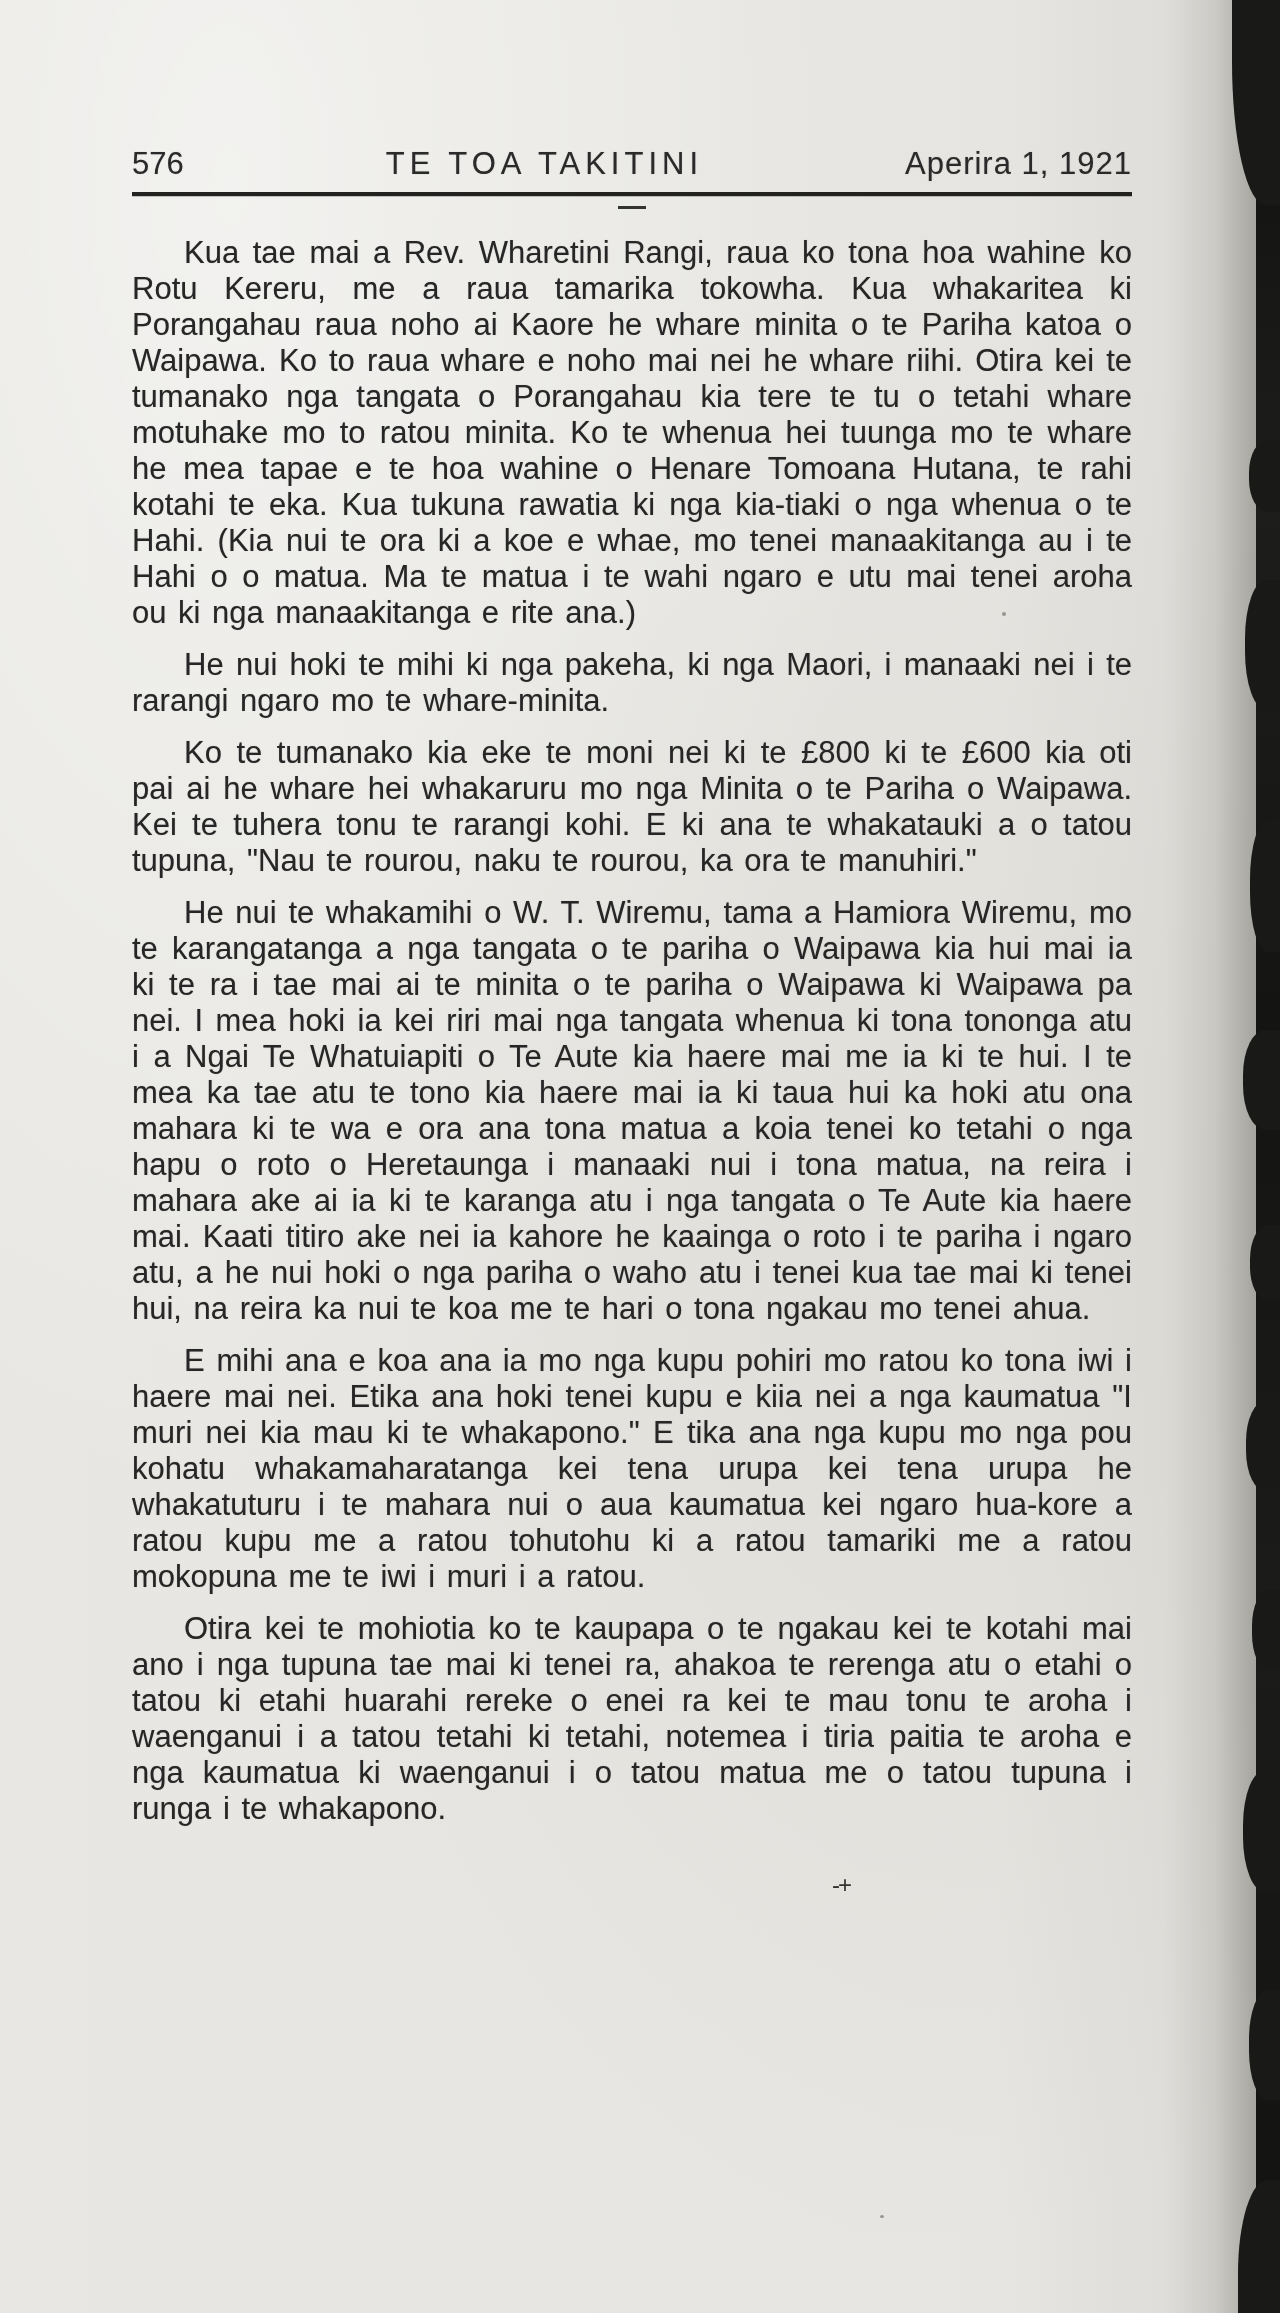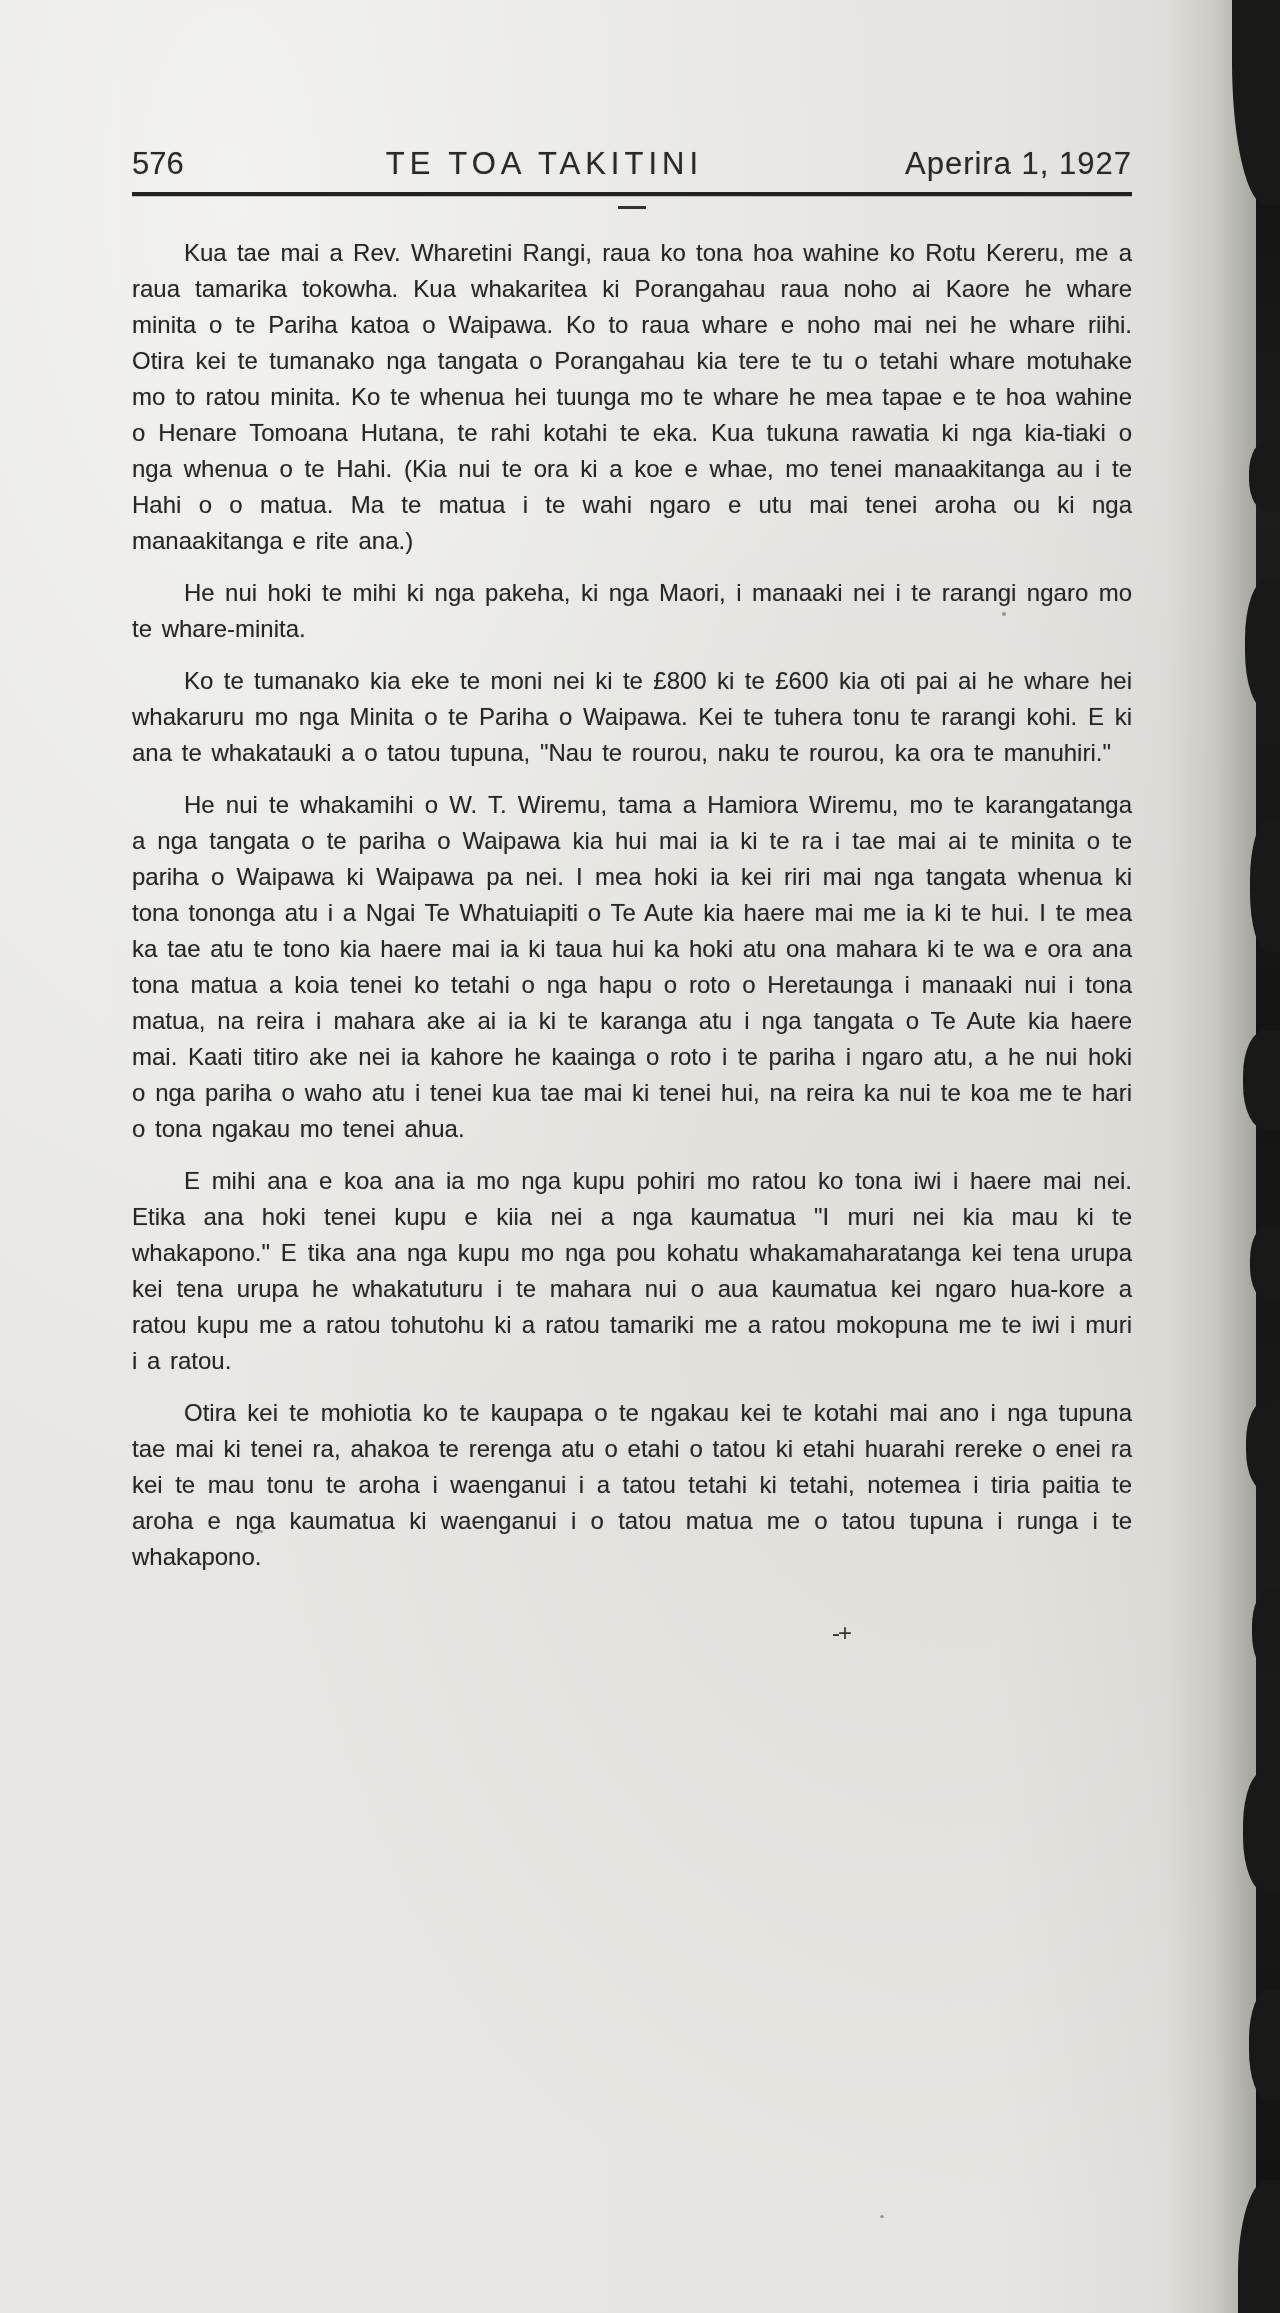--- a/index.html
+++ b/index.html
@@ -65,21 +65,21 @@
   }
   .subtitle-dash {
     width: 28px;
     height: 3px;
     background: #33332f;
     margin: 10px auto 0 auto;
   }
 
   .body-text { margin-top: 26px; }
   .para {
-    font-size: 24px;
+    font-size: 31px;
     line-height: 36px;
     text-align: justify;
     text-indent: 52px;
     margin: 0 0 16px 0;
     word-spacing: 3px;
     text-shadow: 0 0 1px rgba(35,35,35,0.30);
   }
 
   .end-mark {
     margin-top: 44px;
@@ -143,21 +143,21 @@
 </head>
 <body>
 
 <div class="page">
 
   <div class="content">
 
     <div class="masthead">
       <span class="page-num">576</span>
       <span class="mast-title">TE TOA TAKITINI</span>
-      <span class="mast-date">Aperira 1, 1927</span>
+      <span class="mast-date">Aperira 1, 1921</span>
     </div>
 
     <div class="rule"></div>
 
     <div class="subtitle-dash"></div>
 
     <div class="body-text">
       <p class="para">Kua tae mai a Rev. Wharetini Rangi, raua ko tona hoa wahine ko Rotu Kereru, me a raua tamarika tokowha. Kua whakaritea ki Porangahau raua noho ai Kaore he whare minita o te Pariha katoa o Waipawa. Ko to raua whare e noho mai nei he whare riihi. Otira kei te tumanako nga tangata o Porangahau kia tere te tu o tetahi whare motuhake mo to ratou minita. Ko te whenua hei tuunga mo te whare he mea tapae e te hoa wahine o Henare Tomoana Hutana, te rahi kotahi te eka. Kua tukuna rawatia ki nga kia-tiaki o nga whenua o te Hahi. (Kia nui te ora ki a koe e whae, mo tenei manaakitanga au i te Hahi o o matua. Ma te matua i te wahi ngaro e utu mai tenei aroha ou ki nga manaakitanga e rite ana.)</p>
       <p class="para">He nui hoki te mihi ki nga pakeha, ki nga Maori, i manaaki nei i te rarangi ngaro mo te whare-minita.</p>
       <p class="para">Ko te tumanako kia eke te moni nei ki te £800 ki te £600 kia oti pai ai he whare hei whakaruru mo nga Minita o te Pariha o Waipawa. Kei te tuhera tonu te rarangi kohi. E ki ana te whakatauki a o tatou tupuna, "Nau te rourou, naku te rourou, ka ora te manuhiri."</p>

